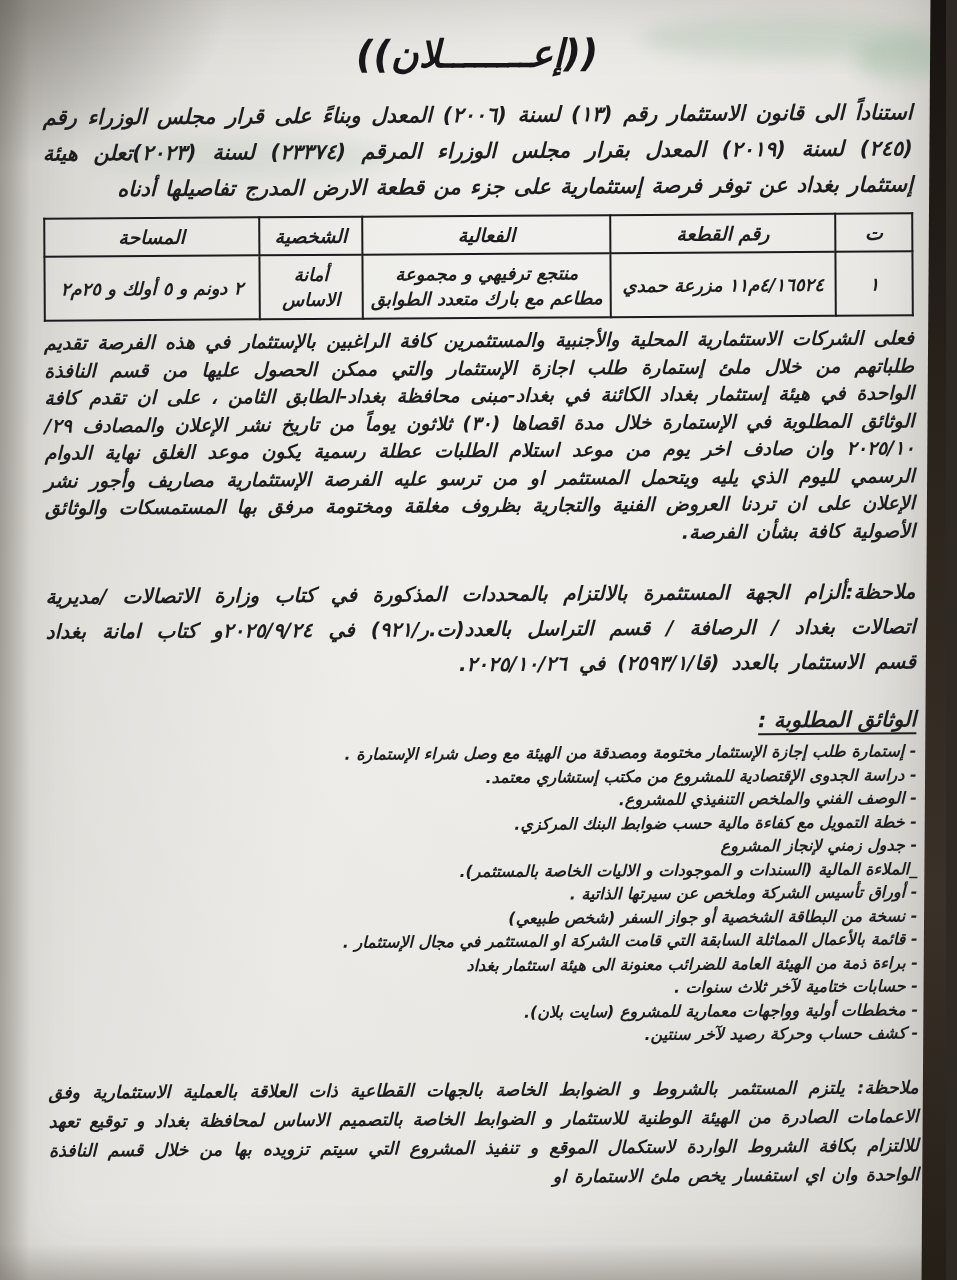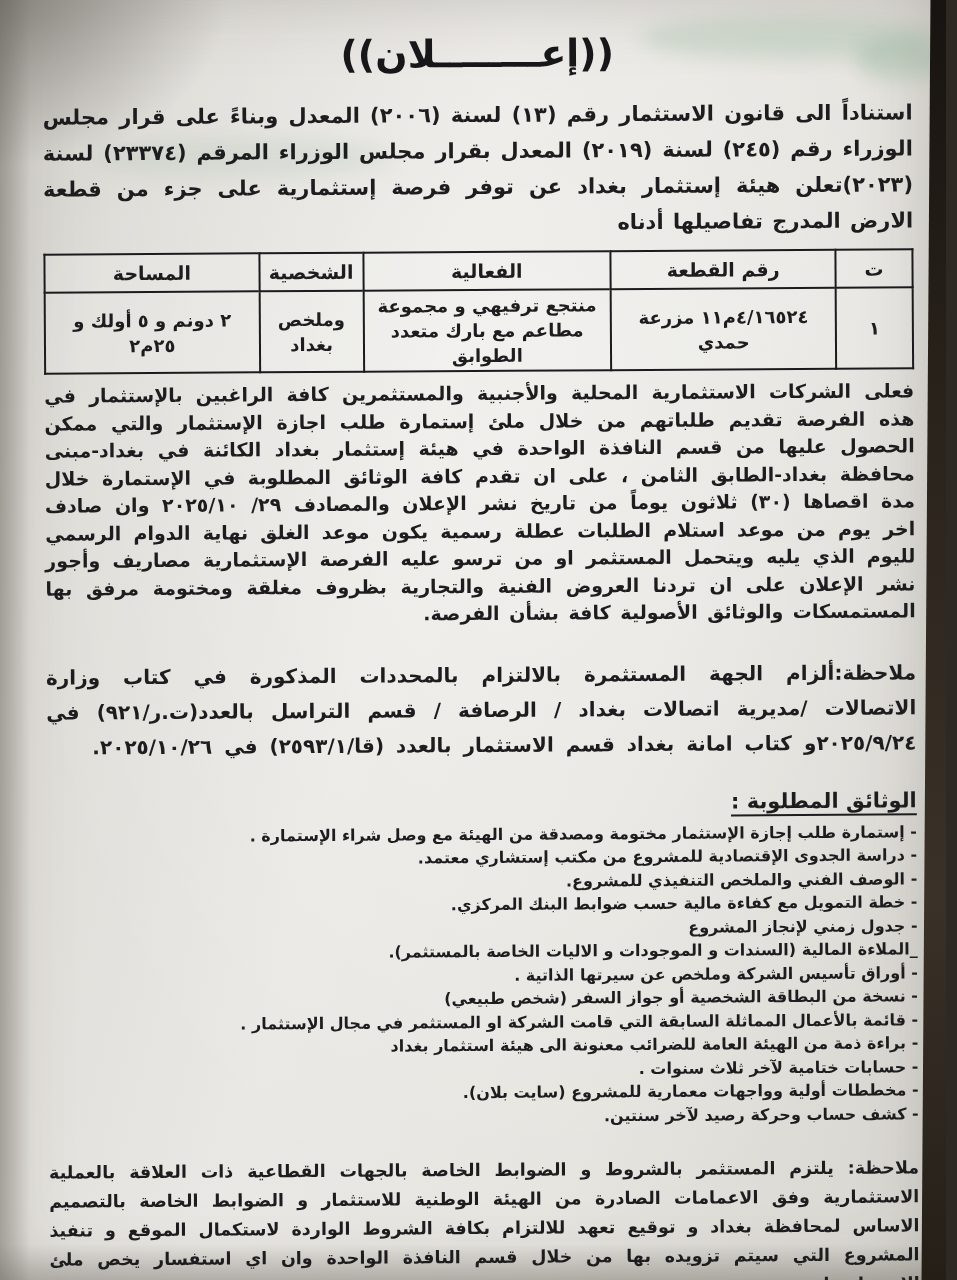--- a/index.html
+++ b/index.html
@@ -7,20 +7,21 @@
     width: 957px; height: 1280px;
     overflow: hidden;
     background: #2e2922;
     font-family: "DejaVu Sans", sans-serif;
   }
   .photo {
     position: relative;
     width: 946px; height: 1280px;
     background: #fca5a5;
     overflow: hidden;
+    font-style: italic;
   }
   
   .edge-strip {
     position: absolute;
     top: -10px; right: -6px;
     width: 26px; height: 1300px;
     background: linear-gradient(180deg, #171310 0%, #2b241c 35%, #3a3128 70%, #241e17 100%);
     transform: rotate(0.4deg);
     z-index: 3;
   }
@@ -177,21 +178,21 @@
         <th>ت</th>
         <th>رقم القطعة</th>
         <th>الفعالية</th>
         <th>الشخصية</th>
         <th>المساحة</th>
       </tr>
       <tr>
         <td>١</td>
         <td>٤/١٦٥٢٤م١١ مزرعة حمدي</td>
         <td>منتجع ترفيهي و مجموعة مطاعم مع بارك متعدد الطوابق</td>
-        <td>وملخص بغداد</td>
+        <td>أمانة الاساس</td>
         <td>٢ دونم و ٥ أولك و ٢٥م٢</td>
       </tr>
     </tbody>
       </table>
 
     <p class="body-par">فعلى الشركات الاستثمارية المحلية والأجنبية والمستثمرين كافة الراغبين بالإستثمار في هذه الفرصة تقديم طلباتهم من خلال ملئ إستمارة طلب اجازة الإستثمار والتي ممكن الحصول عليها من قسم النافذة الواحدة في هيئة إستثمار بغداد الكائنة في بغداد-مبنى محافظة بغداد-الطابق الثامن ، على ان تقدم كافة الوثائق المطلوبة في الإستمارة خلال مدة اقصاها (٣٠) ثلاثون يوماً من تاريخ نشر الإعلان والمصادف ٢٩/ ٢٠٢٥/١٠ وان صادف اخر يوم من موعد استلام الطلبات عطلة رسمية يكون موعد الغلق نهاية الدوام الرسمي لليوم الذي يليه ويتحمل المستثمر او من ترسو عليه الفرصة الإستثمارية مصاريف وأجور نشر الإعلان على ان تردنا العروض الفنية والتجارية بظروف مغلقة ومختومة مرفق بها المستمسكات والوثائق الأصولية كافة بشأن الفرصة.</p>
 
     <p class="note1">ملاحظة:ألزام الجهة المستثمرة بالالتزام بالمحددات المذكورة في كتاب وزارة الاتصالات /مديرية اتصالات بغداد / الرصافة / قسم التراسل بالعدد(ت.ر/٩٢١) في ٢٠٢٥/٩/٢٤و كتاب امانة بغداد قسم الاستثمار بالعدد (قا/٢٥٩٣/١) في ٢٠٢٥/١٠/٢٦.</p>
 
     <h2 class="docs-heading">الوثائق المطلوبة :</h2>

